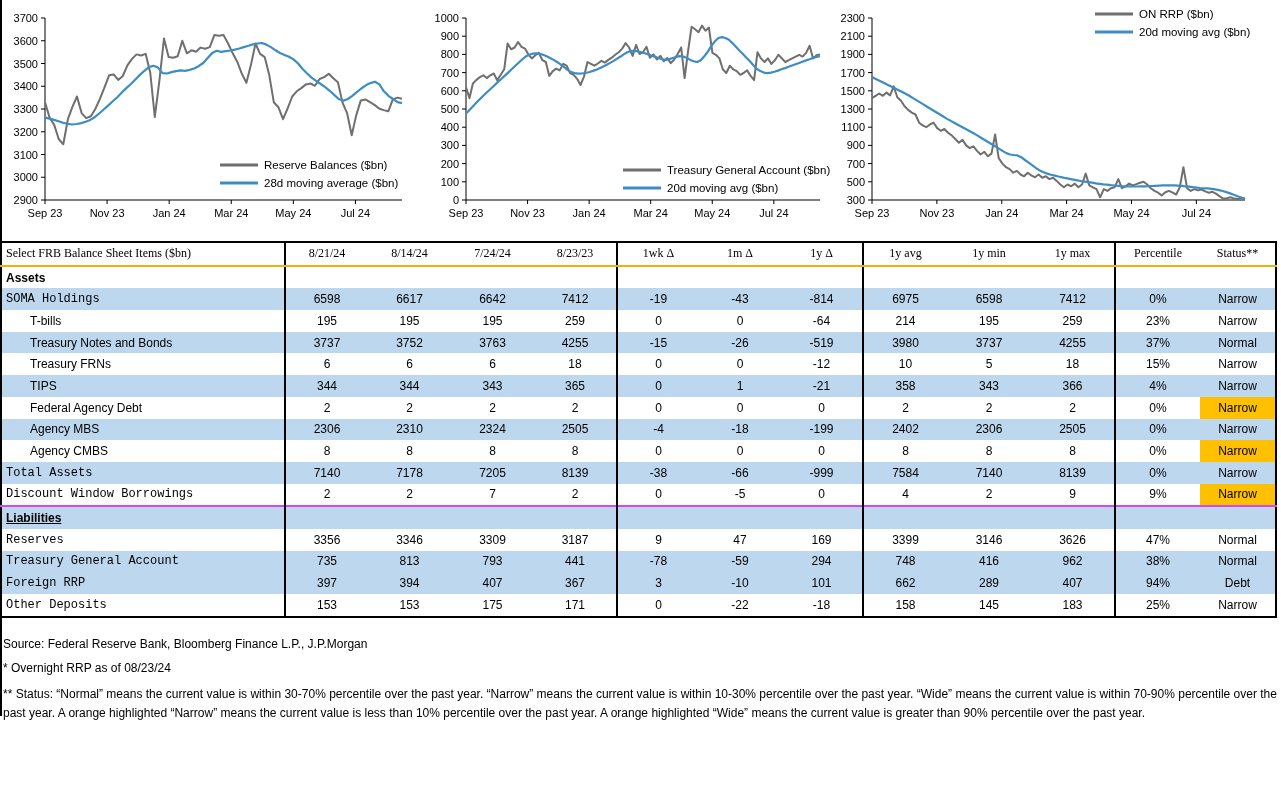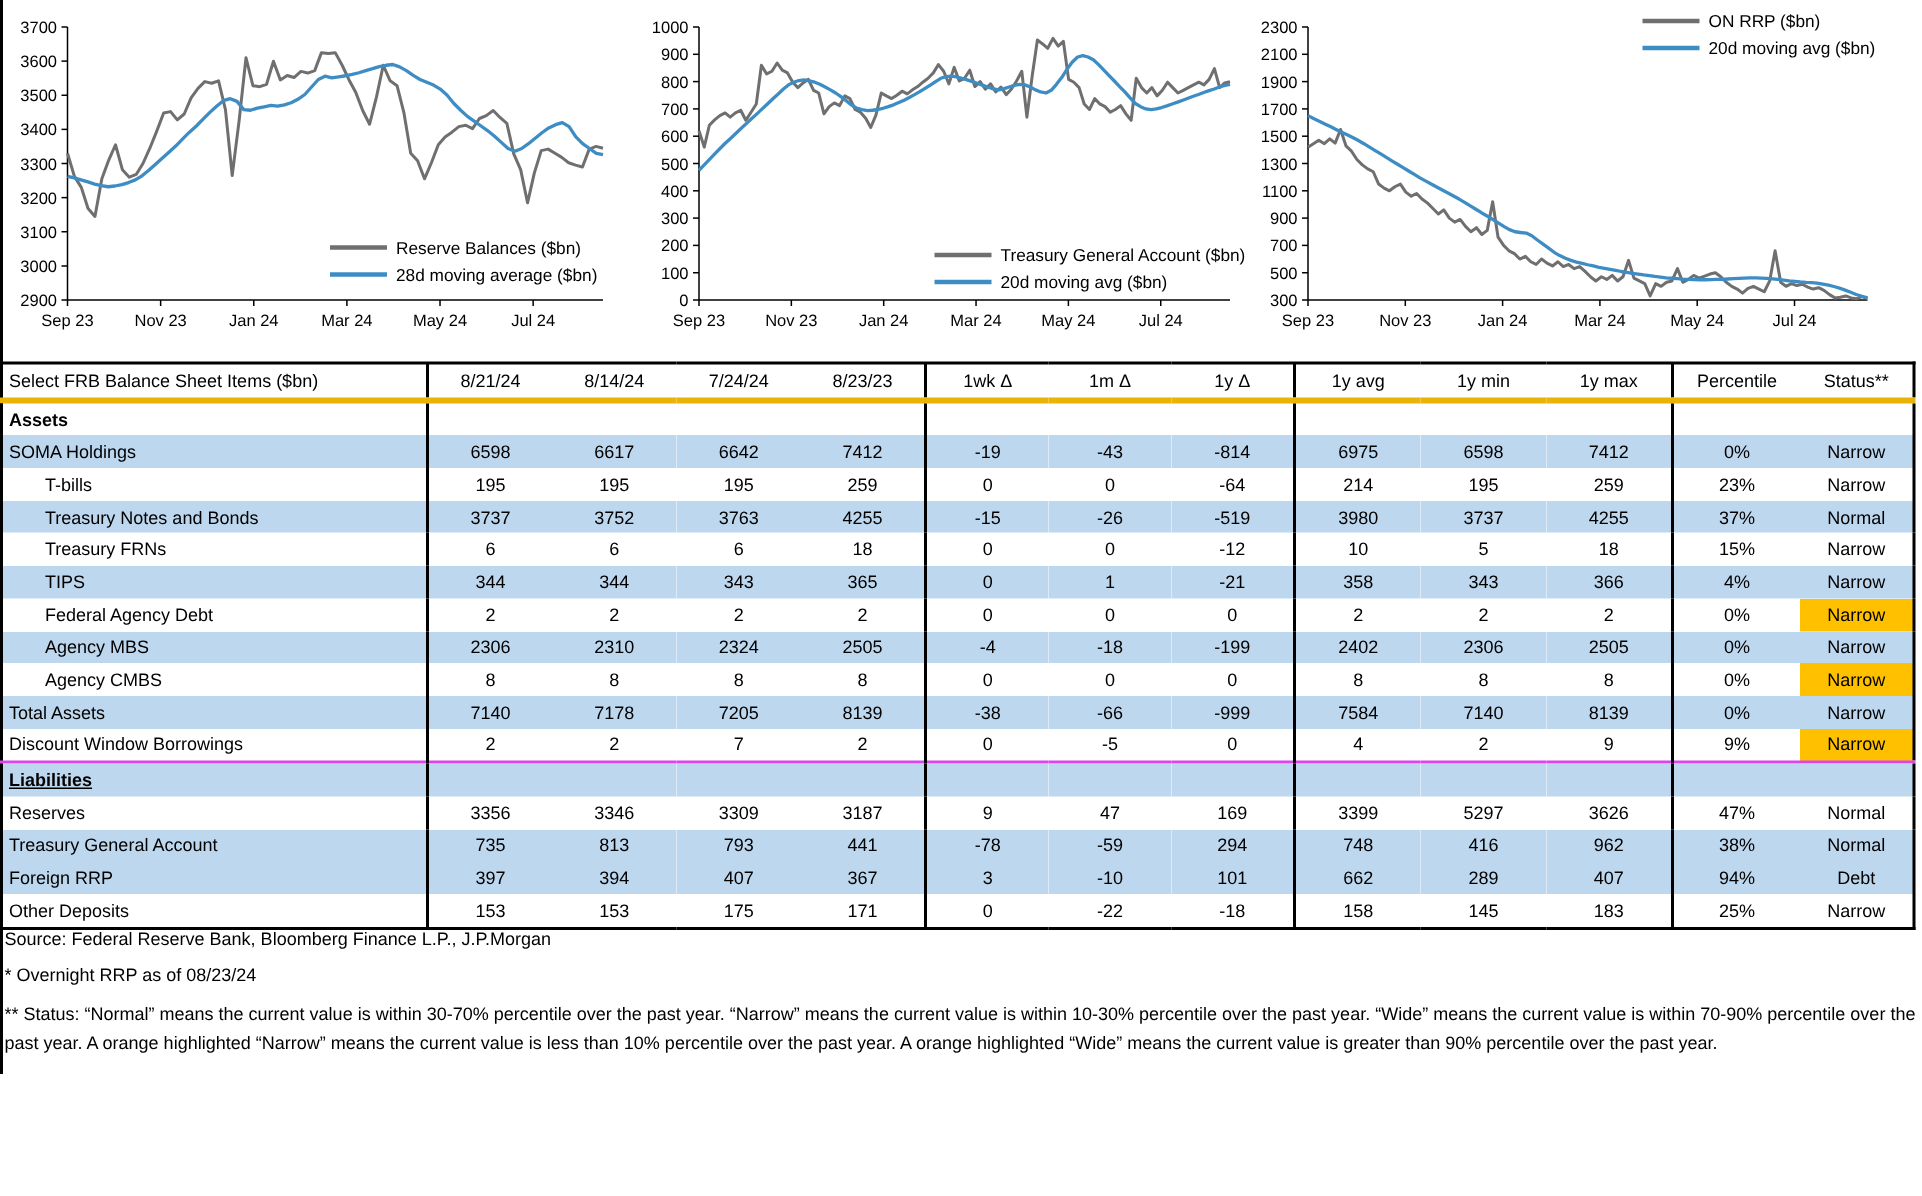--- a/index.html
+++ b/index.html
@@ -4,32 +4,32 @@
 <style>
   html,body{margin:0;padding:0;background:#fff;}
   .page{position:relative;width:1281px;height:797px;background:#fff;overflow:hidden;
         font-family:"Liberation Sans","DejaVu Sans",sans-serif;color:#000;}
   .left-edge{position:absolute;left:0;top:0;width:2px;height:716px;background:#000;}
   .chart{position:absolute;top:0;height:235px;}
   .chart svg{display:block;}
   table.bs{position:absolute;left:0;top:241px;border-collapse:collapse;table-layout:fixed;
            border:2px solid #000;font-size:12px;}
   table.bs td,table.bs th{height:21.7px;padding:0 2px;font-weight:normal;overflow:hidden;white-space:nowrap;}
-  table.bs thead th{border-bottom:4px solid #eab308;text-align:center;}
+  table.bs thead th{border-bottom:2px solid #eab308;text-align:center;font-family:Liberation Serif, serif;}
   table.bs th.lbl{text-align:left;padding-left:4px;}
   table.bs td{text-align:center;}
   table.bs td.lbl{text-align:left;padding-left:4px;}
-  table.bs td.ind1{}
+  table.bs td.ind1{font-family:Liberation Mono, monospace;}
   table.bs td.ind2{padding-left:28px;}
   table.bs tr.stripe td{background:#BDD7EE;}
   table.bs td.orange{background:#FFC000;}
   table.bs .gl{border-left:2px solid #000;}
   table.bs tr.sep td{border-top:2px solid #d946ef;text-decoration:underline;}
   table.bs tr.section td{font-weight:bold;}
-  .footnotes{position:absolute;left:3px;top:616px;width:1274px;font-size:12px;}
+  .footnotes{position:absolute;left:3px;top:634px;width:1274px;font-size:12px;}
   .footnotes p{margin:0;}
   .footnotes .fn1{margin:3px 0 10px 0;}
   .footnotes .fn2{margin:0 0 10px 0;}
   .footnotes .fn3{line-height:19px;}
 </style>
 </head>
 <body>
 
 <div class="page">
   <div class="left-edge"></div>
@@ -386,21 +386,21 @@
         <tr class="">
           <td class="lbl ind1">Reserves</td>
           <td class="gl">3356</td>
           <td>3346</td>
           <td>3309</td>
           <td>3187</td>
           <td class="gl">9</td>
           <td>47</td>
           <td>169</td>
           <td class="gl">3399</td>
-          <td>5297</td>
+          <td>3146</td>
           <td>3626</td>
           <td class="gl">47%</td>
           <td>Normal</td>
         </tr>
         <tr class="stripe">
           <td class="lbl ind1">Treasury General Account</td>
           <td class="gl">735</td>
           <td>813</td>
           <td>793</td>
           <td>441</td>

